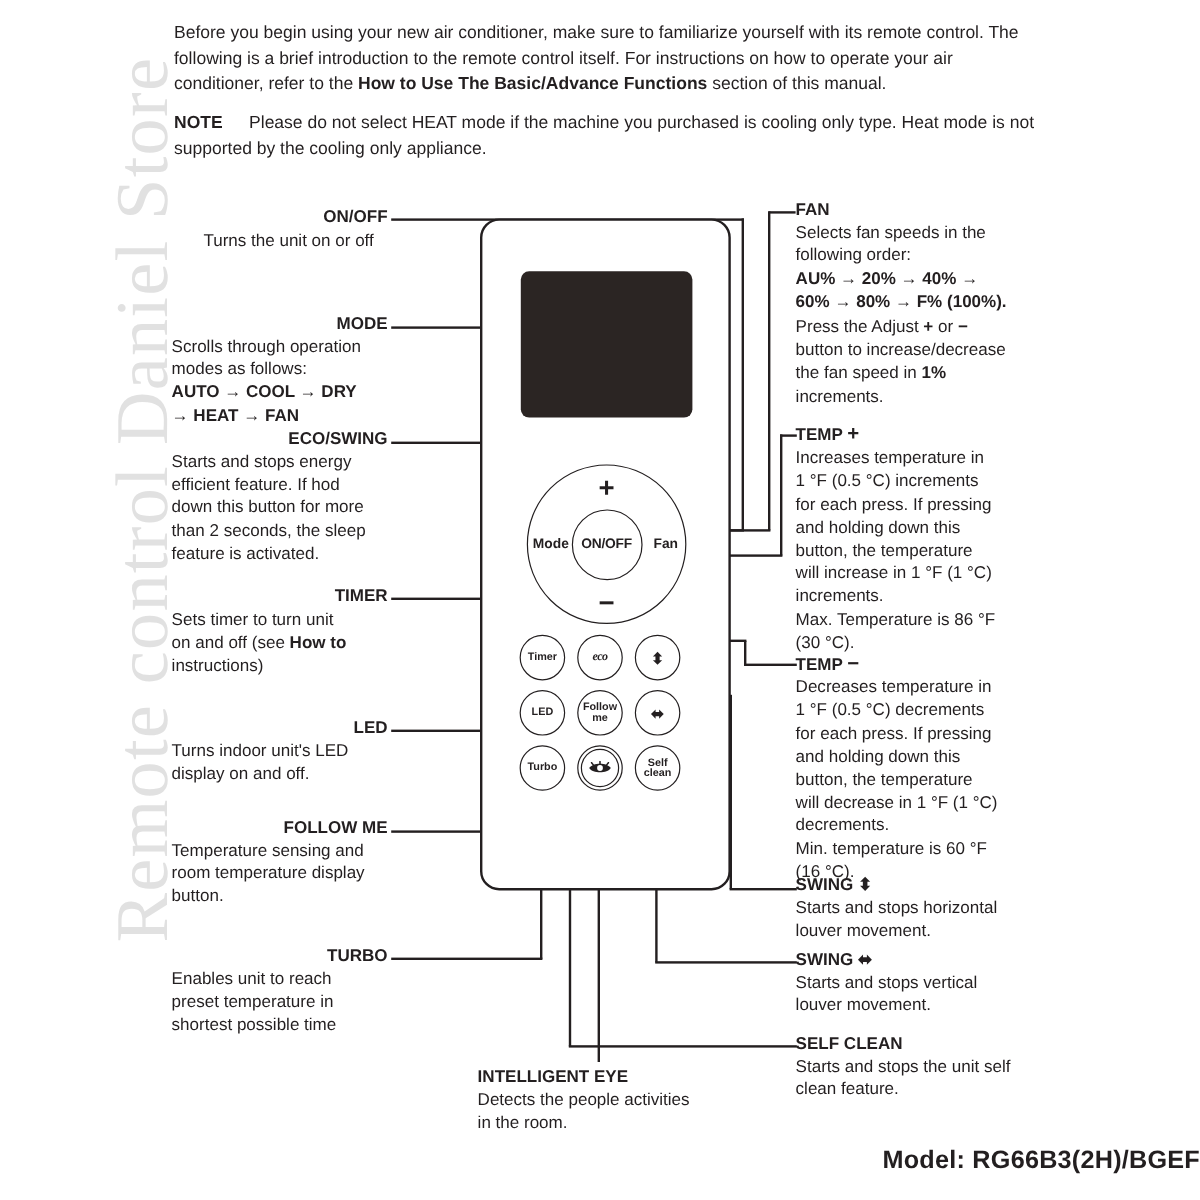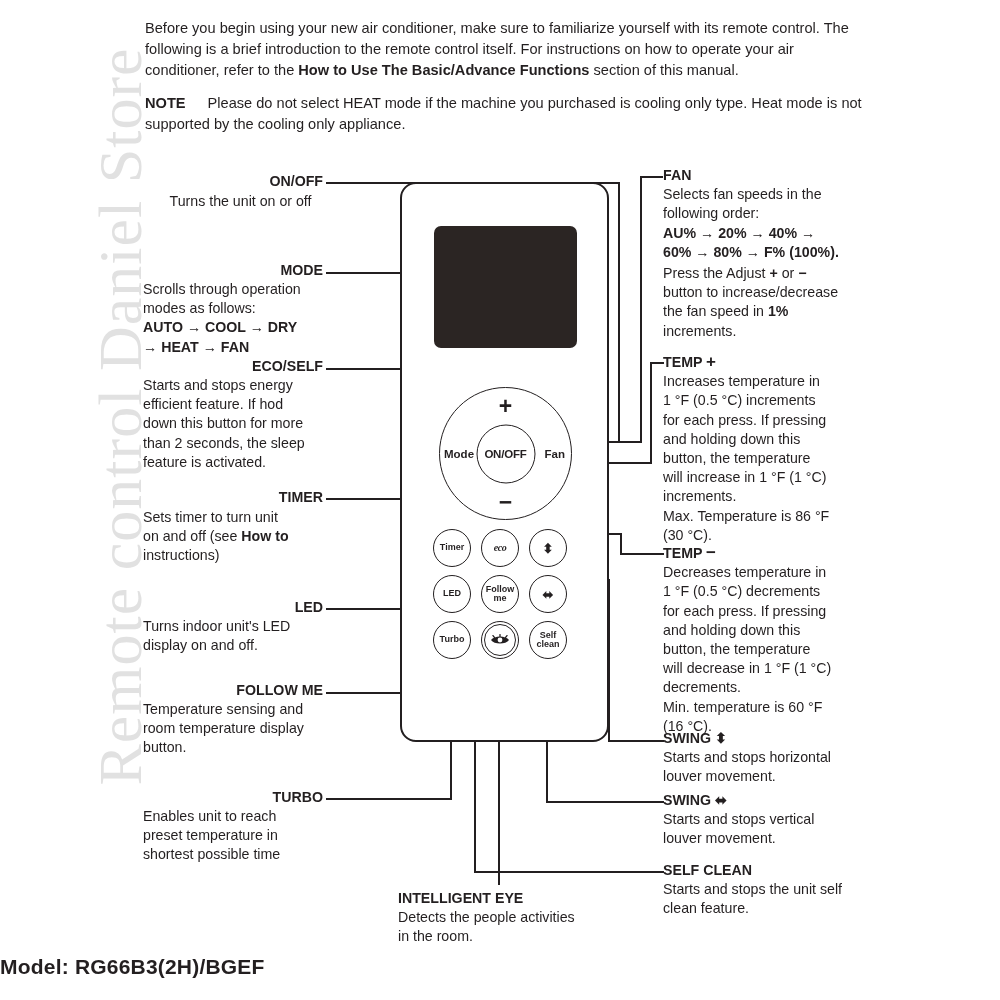--- a/index.html
+++ b/index.html
@@ -167,21 +167,21 @@
   .btn .eye-ring {
     width: 30px; height: 30px; border: 1.4px solid #231f20; border-radius: 50%;
     display:flex; align-items:center; justify-content:center;
   }
 
   #model {
     position: absolute;
     left: 0;
     top: 955px;
     width: 1000px;
-    text-align: left;
+    text-align: right;
     font-size: 21px;
     font-weight: bold;
     letter-spacing: 0.2px;
     z-index: 4;
   }
 </style>
 </head>
 <body>
 
 <div id="page">
@@ -211,21 +211,21 @@
     <span class="hd">MODE</span>
   </div>
   <div class="ann left" style="left:143px; top:280px; width:220px;">
     <span class="bd">Scrolls through operation</span>
     <span class="bd">modes as follows:</span>
     <span class="bd arrowseq">AUTO → COOL → DRY</span>
     <span class="bd arrowseq">→ HEAT → FAN</span>
   </div>
 
   <div class="ann left" style="left:148px; top:357px; width:175px;">
-    <span class="hd">ECO/SELF</span>
+    <span class="hd">ECO/SWING</span>
   </div>
   <div class="ann left" style="left:143px; top:376px; width:220px;">
     <span class="bd">Starts and stops energy</span>
     <span class="bd">efficient feature. If hod</span>
     <span class="bd">down this button for more</span>
     <span class="bd">than 2 seconds, the sleep</span>
     <span class="bd">feature is activated.</span>
   </div>
 
   <div class="ann left" style="left:148px; top:488px; width:175px;">

